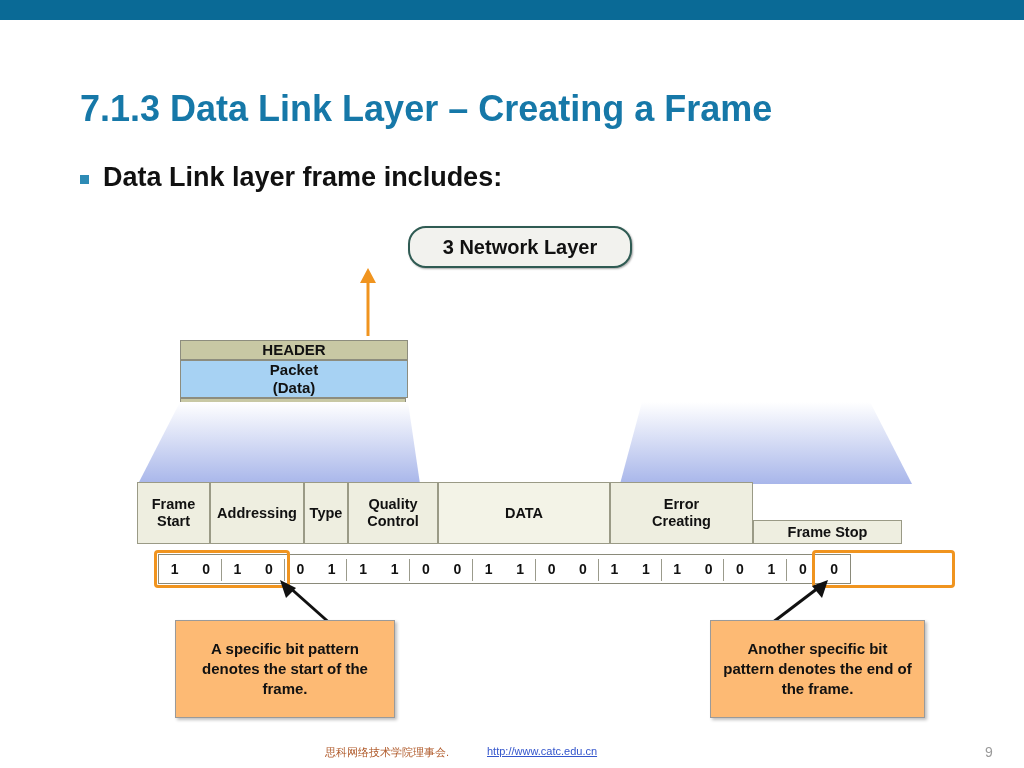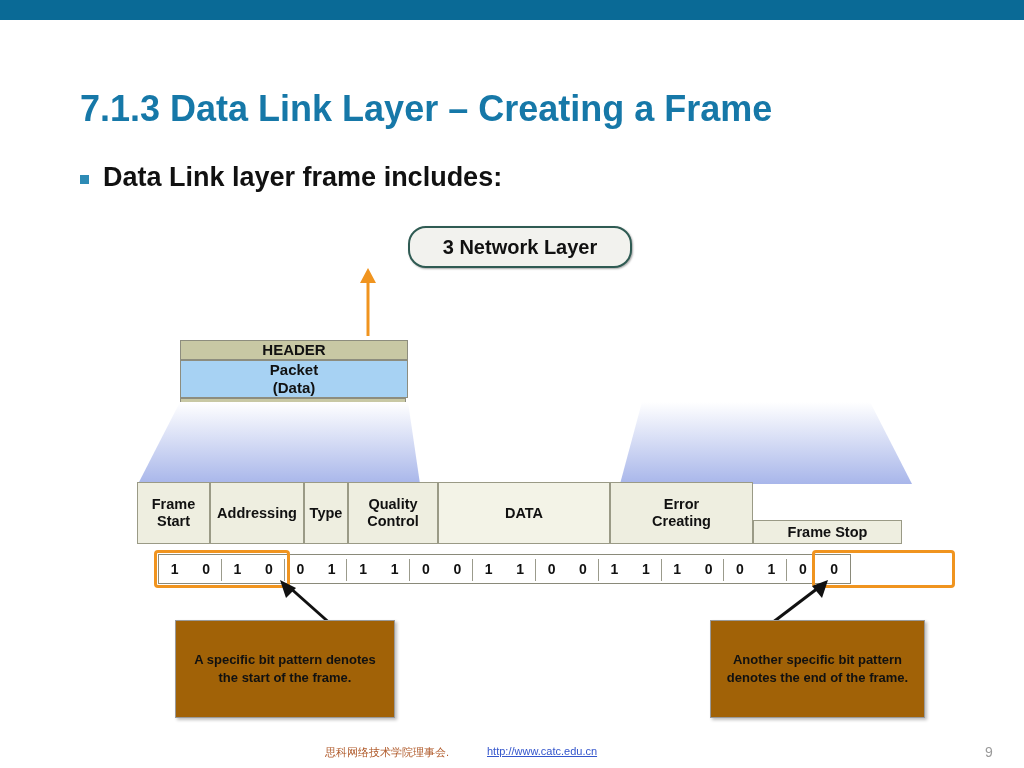--- a/index.html
+++ b/index.html
@@ -190,28 +190,28 @@
     border: 3px solid #f0941f;
     border-radius: 4px;
     box-sizing: border-box;
   }
   .bit-highlight-left { left: 24px; width: 136px; }
   .bit-highlight-right { left: 682px; width: 143px; }
 
   
   .callout {
     position: absolute;
-    background: #a16207;
+    background: #fdba74;
     border: 1px solid #9a9a9a;
     box-shadow: 2px 2px 3px rgba(0,0,0,0.25);
     display: flex;
     align-items: center;
     justify-content: center;
     text-align: center;
-    font-size: 13px;
+    font-size: 15px;
     font-weight: bold;
     color: #111;
     line-height: 1.35;
     padding: 6px 10px;
     box-sizing: border-box;
   }
   .callout-left {
     left: 45px;
     top: 400px;
     width: 220px;

